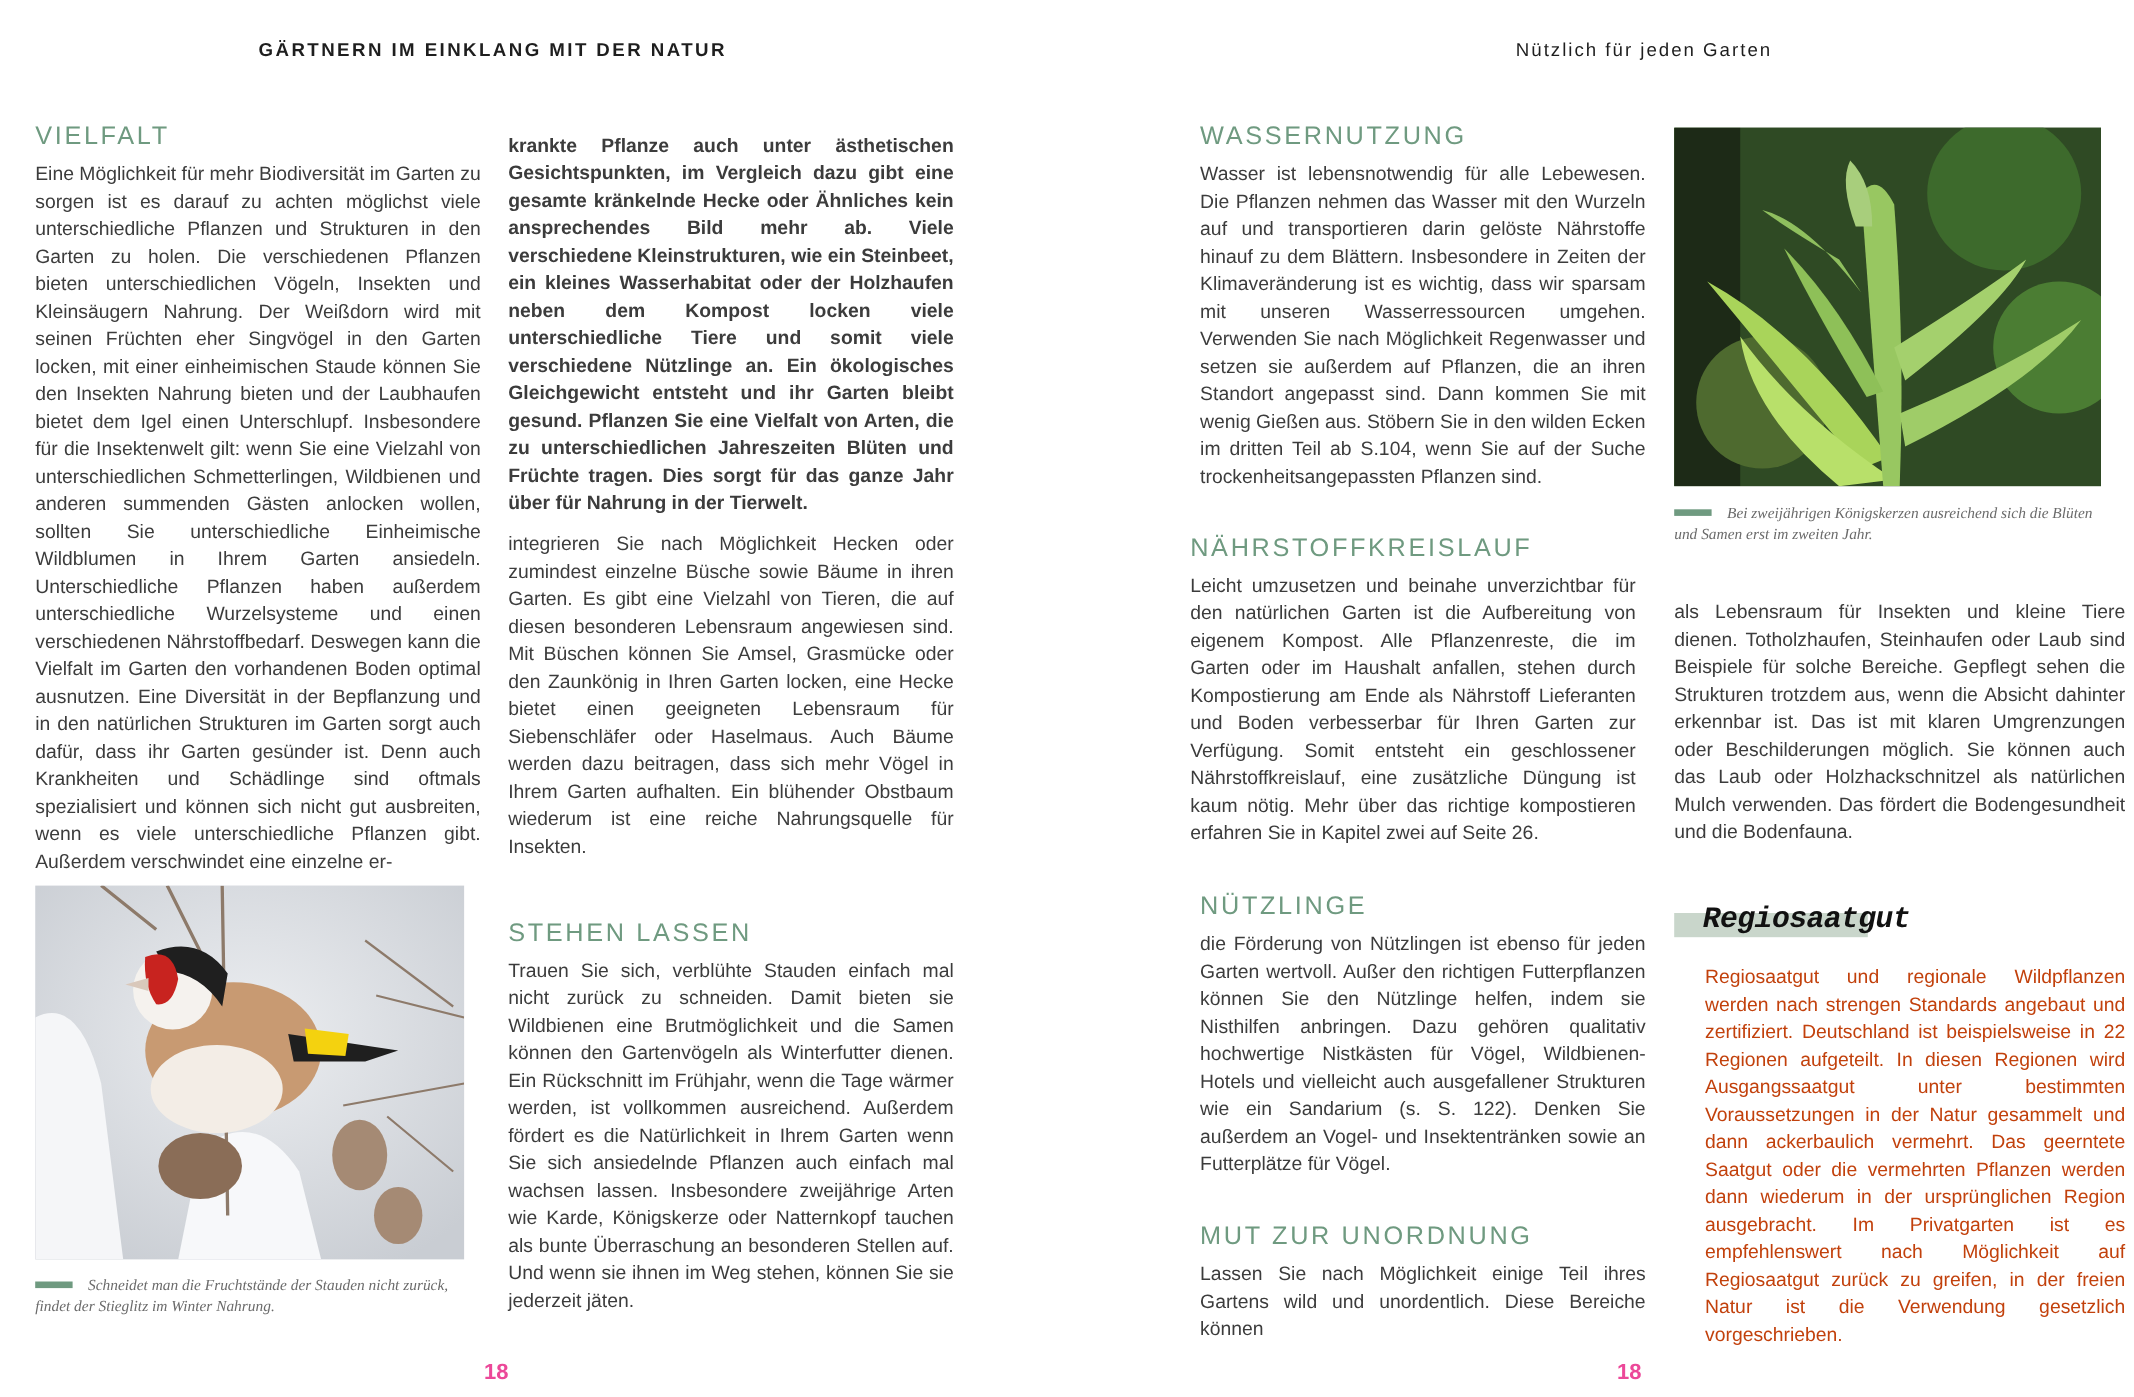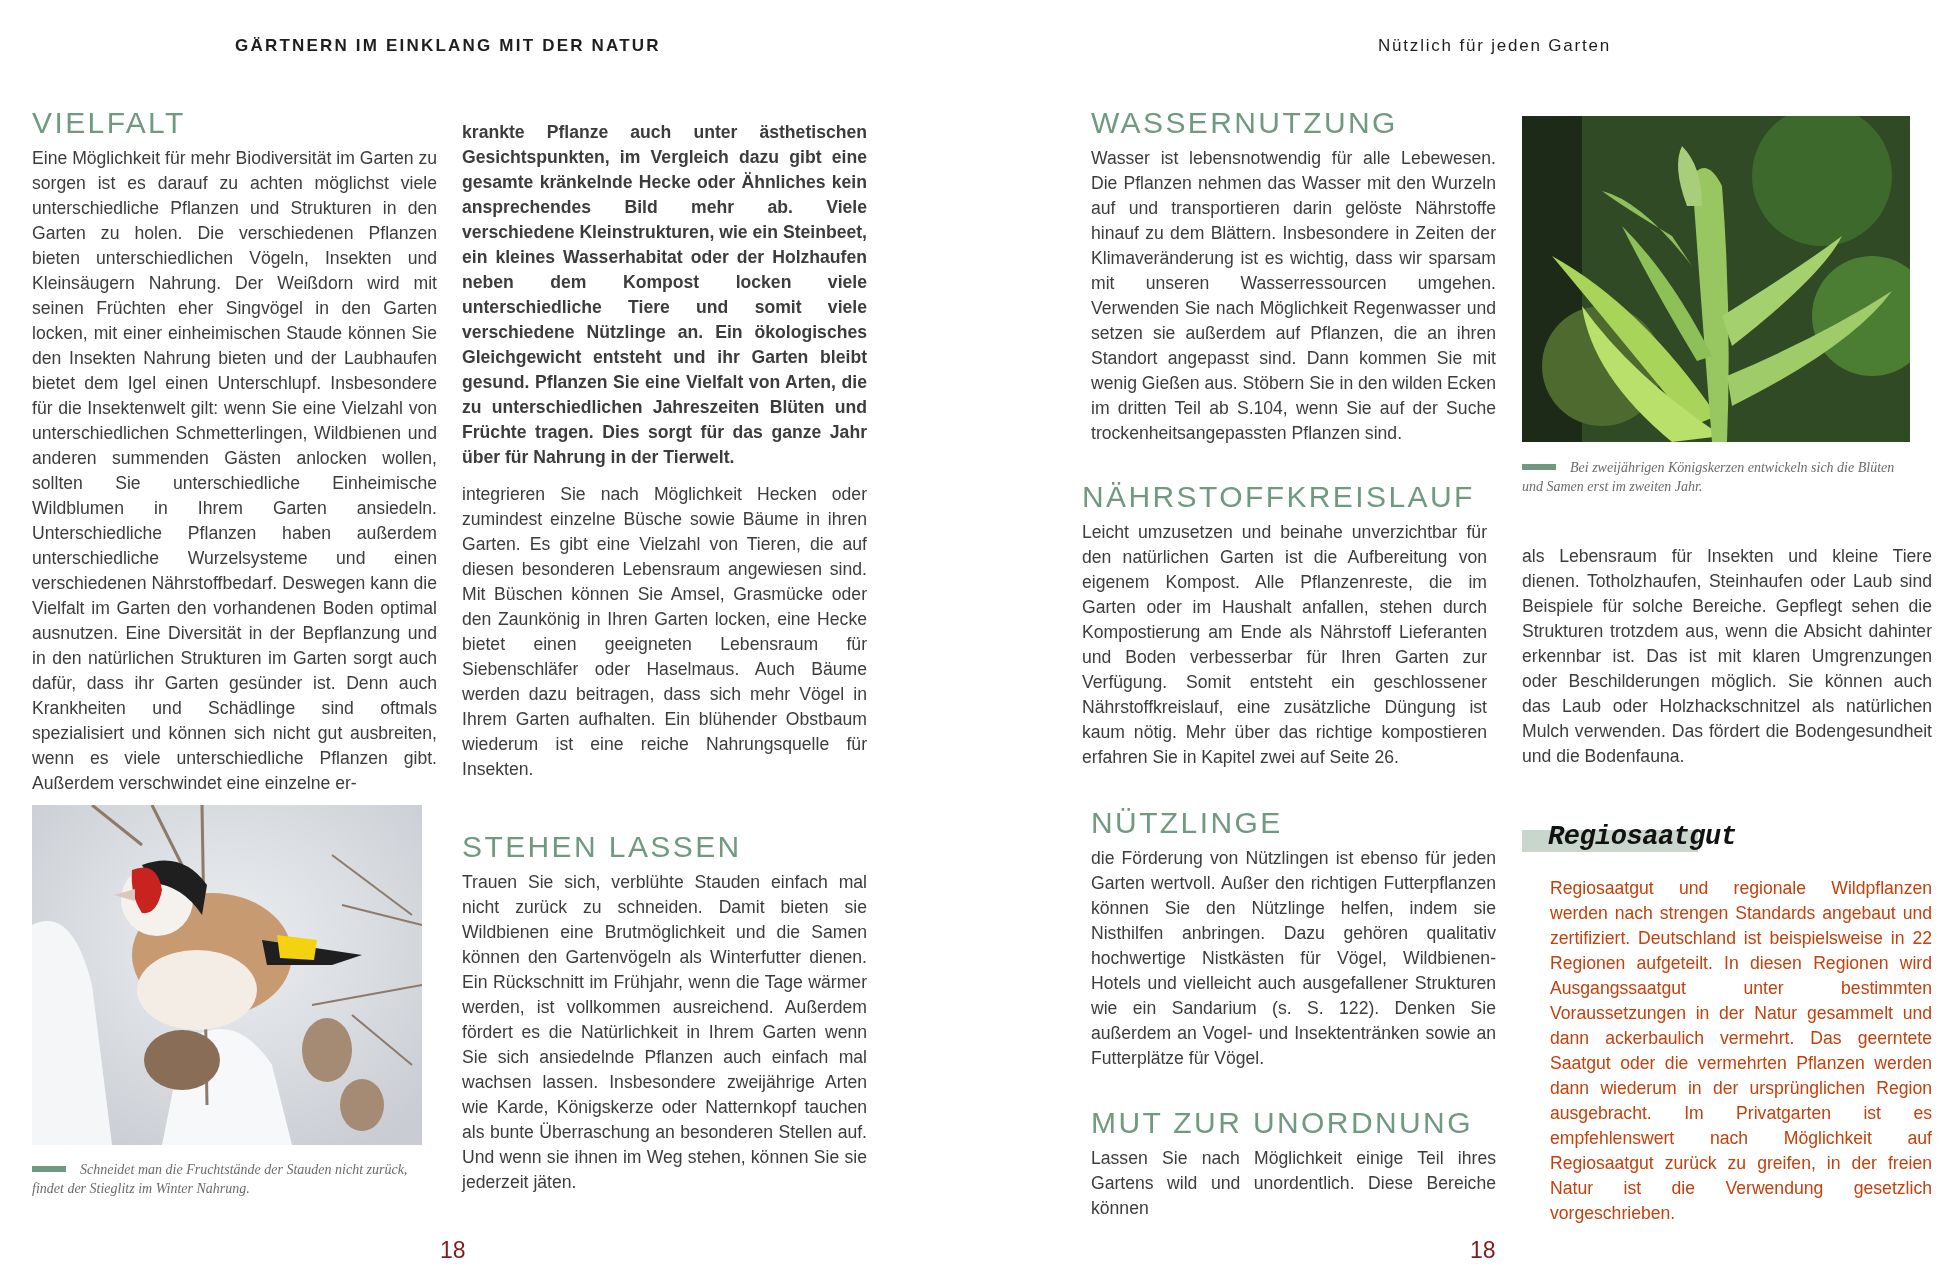--- a/index.html
+++ b/index.html
@@ -7,32 +7,32 @@
          font-family: "Liberation Sans", "DejaVu Sans", sans-serif; color: #3a3a3a; }
   .page { position: absolute; top: 0; height: 1270px; }
   .page-left { left: 0; width: 970px; }
   .page-right { left: 970px; width: 970px; }
 
   .running-head { position: absolute; top: 36px; font-size: 17px; letter-spacing: 2.2px; color: #1e1e1e; }
   .running-head.left { left: 235px; font-weight: bold; }
   .running-head.right { left: 408px; letter-spacing: 1.8px; }
 
   .col { position: absolute; width: 405px; }
-  .section-title { font-size: 30px; letter-spacing: 2.4px; color: #6f9a80; margin: 0 0 8px 0; font-weight: normal; line-height: 30px; }
+  .section-title { font-size: 23px; letter-spacing: 2.4px; color: #6f9a80; margin: 0 0 8px 0; font-weight: normal; line-height: 30px; }
   .body-text { font-size: 17.6px; line-height: 25px; margin: 0; color: #3c3c3c; }
   .body-text.green { color: #c2410c; }
 
   .photo { position: absolute; overflow: hidden; }
   .photo svg { display: block; width: 100%; height: 100%; }
 
   .caption { position: absolute; font-family: "Liberation Serif", "DejaVu Serif", serif; font-style: italic;
              font-size: 14px; line-height: 19px; color: #6a6a6a; width: 390px; }
   .caption-bar { display: inline-block; width: 34px; height: 6px; background: #6f9a80; vertical-align: middle; margin-right: 14px; position: relative; top: -2px; }
 
-  .page-number { position: absolute; top: 1237px; font-size: 23px; color: #7f1d1d; font-weight: normal; }
+  .page-number { position: absolute; top: 1237px; font-size: 20px; color: #ec4899; font-weight: bold; }
 
   .box-title-wrap { position: absolute; }
   .box-title-bg { position: absolute; left: 0; top: 8px; width: 176px; height: 22px; background: #c9d6cb; }
   .box-title { position: relative; font-family: Liberation Mono, monospace; font-style: italic; font-weight: bold;
                font-size: 27px; color: #111; padding-left: 26px; letter-spacing: -0.5px; }
 </style>
 </head>
 <body>
 
 <div class="page page-left">
@@ -118,21 +118,21 @@
       <path d="M60 190 Q110 260 200 320 L150 326 Q70 260 60 190 Z" fill="#b8e06a"></path>
       <path d="M190 326 Q180 200 170 60 Q185 40 200 70 Q210 200 205 326 Z" fill="#98c761"></path>
       <path d="M200 200 Q280 150 320 120 Q300 160 210 230 Z" fill="#a4d06d"></path>
       <path d="M205 260 Q300 220 370 175 Q330 230 210 290 Z" fill="#9fcc68"></path>
       <path d="M150 120 Q100 90 80 75 Q120 85 170 150 Z" fill="#8fbf5e"></path>
       <path d="M165 90 Q150 50 160 30 Q180 50 180 90 Z" fill="#a8ce7c"></path>
       <path d="M100 110 Q150 160 190 240 L175 245 Q130 170 100 110 Z" fill="#8ec058"></path>
     </svg>
   </div>
   <div class="caption" style="left:552px; top:458px; width:390px;">
-    <span class="caption-bar"></span><span>Bei zweijährigen Königskerzen entwickeln sich die Blüten und Samen erst im zweiten Jahr.</span>
+    <span class="caption-bar"></span><span>Bei zweijährigen Königskerzen ausreichend sich die Blüten und Samen erst im zweiten Jahr.</span>
   </div>
 
   <div class="col" style="left:552px; top:544px; width:410px;">
     <p class="body-text" style="text-align:justify;">als Lebensraum für Insekten und kleine Tiere dienen. Totholzhaufen, Steinhaufen oder Laub sind Beispiele für solche Bereiche. Gepflegt sehen die Strukturen trotzdem aus, wenn die Absicht dahinter erkennbar ist. Das ist mit klaren Umgrenzungen oder Beschilderungen möglich. Sie können auch das Laub oder Holzhackschnitzel als natürlichen Mulch verwenden. Das fördert die Bodengesundheit und die Bodenfauna.</p>
   </div>
 
   <div class="box-title-wrap" style="left:552px; top:822px;">
     <div class="box-title-bg"></div>
     <div class="box-title">Regiosaatgut</div>
   </div>

